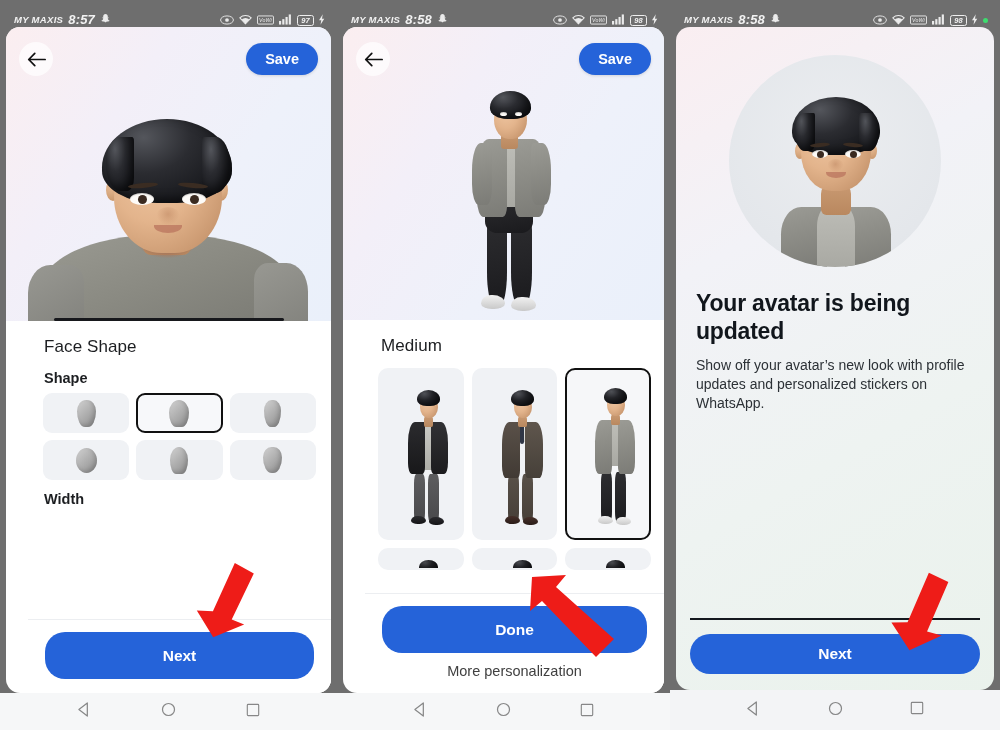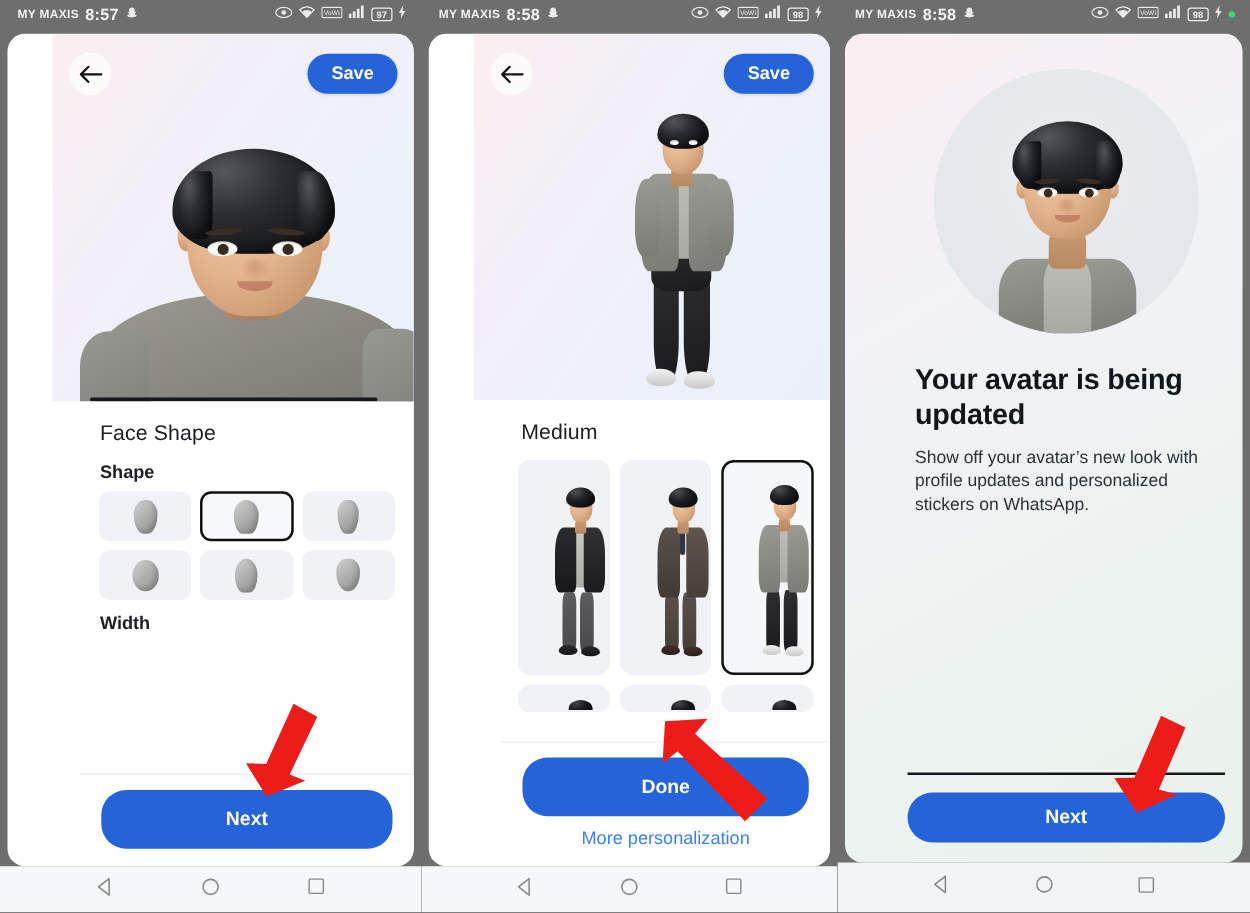--- a/index.html
+++ b/index.html
@@ -12,40 +12,40 @@
   .screens { display: flex; width: 1000px; height: 730px; }
 
   .phone { position: relative; height: 730px; background: #6e6e6e; overflow: hidden; }
   .phone.p1 { width: 337px; }
   .phone.p2 { width: 333px; }
   .phone.p3 { width: 330px; }
 
   
   .statusbar {
     height: 27px; background: #6e6e6e; color: #f2f2f2;
-    display: flex; align-items: flex-start; justify-content: space-between;
-    padding: 4px 12px 0 14px; font-size: 10px; letter-spacing: .2px;
+    display: flex; align-items: flex-end; justify-content: space-between;
+    padding: 14px 12px 0 14px; font-size: 10px; letter-spacing: .2px; font-style: italic;
   }
   .sb-left { display: flex; align-items: center; gap: 5px; }
   .sb-carrier { font-size: 9.5px; font-weight: 600; letter-spacing: .3px; }
   .sb-time { font-size: 13px; font-weight: 600; }
   .sb-right { display: flex; align-items: center; gap: 5px; }
   .ico { display: inline-block; opacity: .95; }
   .batt {
     border: 1.2px solid #eee; border-radius: 2.5px; font-size: 7.5px;
     padding: 0 2px; line-height: 10px; height: 11px; min-width: 17px;
     text-align: center; font-weight: 700;
   }
   .greendot { width: 5px; height: 5px; border-radius: 50%; background: #3ddc6e; }
 
   
   .body {
     position: absolute; left: 6px; right: 6px; top: 27px; bottom: 37px;
     background: #fff; border-radius: 14px; overflow: hidden;
-    display: flex; flex-direction: column; padding-left: 36px;
+    display: flex; flex-direction: column;
   }
   .phone.p3 .body { bottom: 40px; }
 
   
   .stage {
     position: relative; flex: none;
     background: linear-gradient(125deg,#fbeef0 0%,#f3eff8 32%,#eef1fa 62%,#eaf0fa 100%);
     overflow: hidden;
   }
   .p1 .stage { height: 294px; }
@@ -183,21 +183,21 @@
   .sheet-spacer { flex: 1; min-height: 0; }
   .sheet-foot {
     border-top: 1px solid #eceef1; padding: 12px 17px 14px; background: #fff;
   }
   .cta {
     display: block; width: 100%; height: 47px; border-radius: 20px;
     background: #2563d9; color: #fff; font-size: 15.5px; font-weight: 600;
     display: flex; align-items: center; justify-content: center; cursor: pointer;
   }
   .link {
-    text-align: center; color: #3b82f6; font-size: 14.5px;
+    text-align: center; color: #404040; font-size: 14.5px;
     margin-top: 10px; cursor: pointer;
   }
 
   
   .outfit-wrap { padding: 0 13px; overflow: hidden; flex: 1; min-height: 0; }
   .outfit-grid { display: grid; grid-template-columns: repeat(3,1fr); gap: 8px; }
   .outfit-cell {
     background: #f0f2f5; border-radius: 10px; height: 172px;
     border: 2px solid transparent; position: relative; overflow: hidden;
     cursor: pointer;

